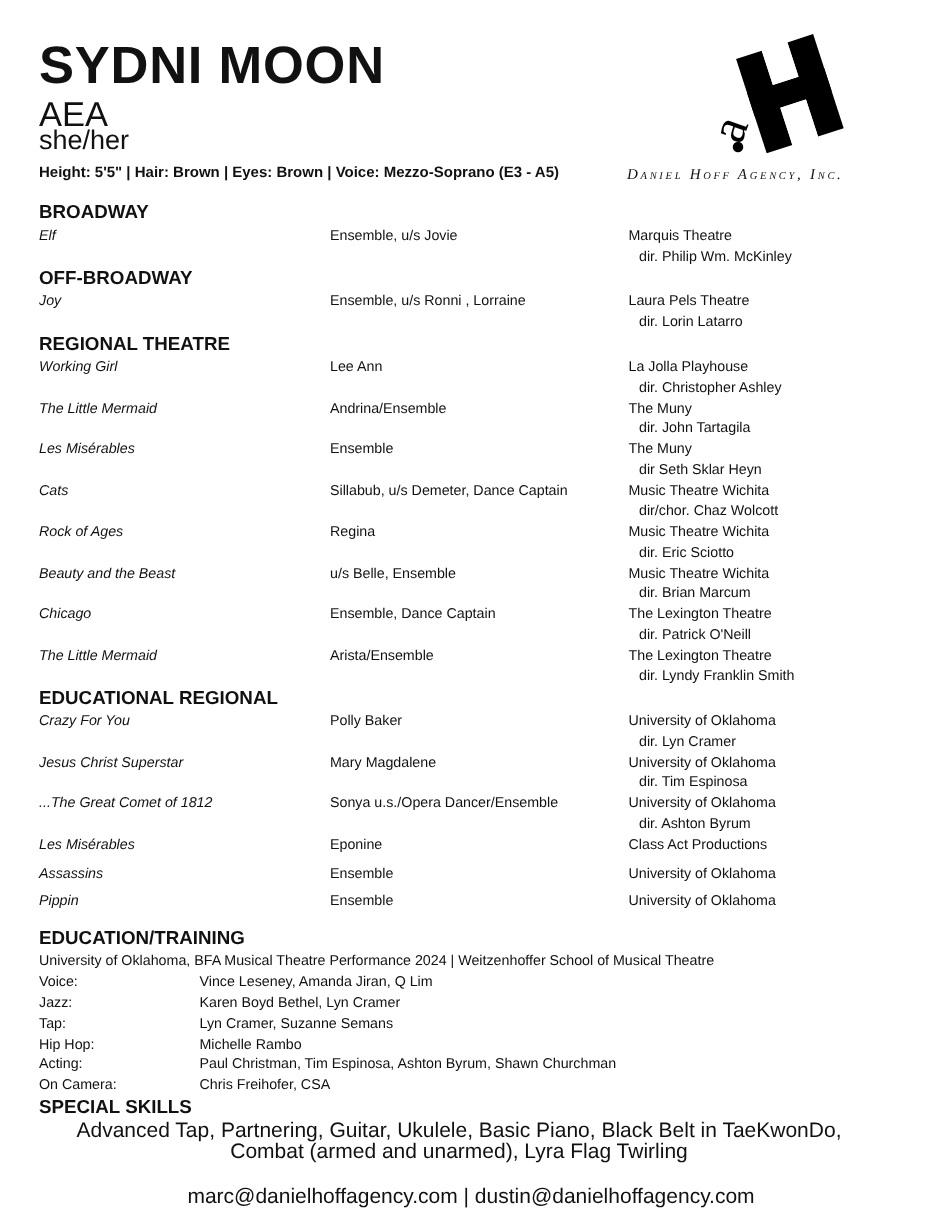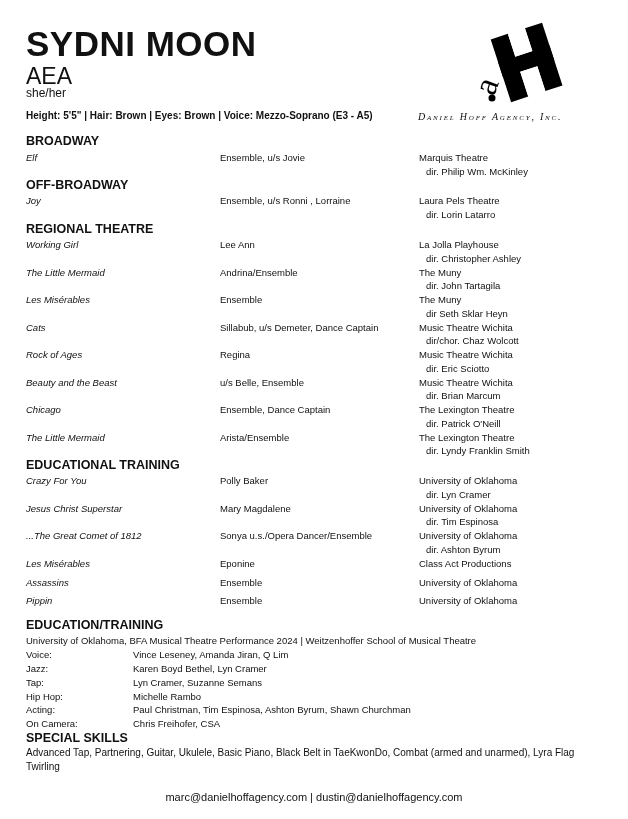--- a/index.html
+++ b/index.html
@@ -1,34 +1,34 @@
 <!DOCTYPE html>
 <html><head>
 <meta charset="utf-8">
 <style>
   html, body { margin:0; padding:0; background:#fff; }
   body { width:628px; height:819px; position:relative; overflow:hidden; font-family:"Liberation Sans", "DejaVu Sans", sans-serif; color:#111; }
   .name { position:absolute; left:26px; top:24px; font-size:35px; font-weight:bold; letter-spacing:0.5px; line-height:40px; }
   .union { position:absolute; left:26px; top:66px; font-size:23px; line-height:20px; }
-  .pronouns { position:absolute; left:26px; top:86px; font-size:12px; line-height:15px; }
+  .pronouns { position:absolute; left:26px; top:86px; font-size:18px; line-height:15px; }
   .stats { position:absolute; left:26px; top:110px; font-size:10px; font-weight:bold; line-height:12px; }
   .logo { position:absolute; left:470px; top:22px; width:100px; height:82px; }
   .agency { position:absolute; left:418px; top:110px; font-family:"Liberation Serif", "DejaVu Serif", serif; font-size:10px; letter-spacing:1.8px; font-variant:small-caps; line-height:14px;font-style:italic; }
   .section-head { position:absolute; left:26px; font-size:12.5px; font-weight:bold; line-height:14px; }
   .row { position:absolute; left:26px; width:580px; font-size:9.5px; line-height:13.7px; }
   .row .show { position:absolute; left:0; font-style:italic; }
   .row .role { position:absolute; left:194px; }
   .row .venue { position:absolute; left:393px; }
   .row .dir { position:absolute; left:400px; top:13.7px; }
   .edu-line { position:absolute; left:26px; font-size:9.5px; line-height:13.5px; }
   .train { position:absolute; left:26px; width:580px; font-size:9.5px; line-height:13.5px; }
   .train .lbl { position:absolute; left:0; }
   .train .val { position:absolute; left:107px; }
-  .skills { position:absolute; left:26px; top:746px; width:560px; font-size:10px; line-height:14px; }
-  .footer { position:absolute; left:0; width:628px; top:791px; text-align:center; font-size:11px; line-height:13px; }
+  .skills { position:absolute; left:26px; top:746px; width:560px; font-size:14px; line-height:14px;text-align:center; }
+  .footer { position:absolute; left:0; width:628px; top:791px; text-align:center; font-size:14px; line-height:13px; }
 </style>
 </head>
 <body>
 
 <div class="name">SYDNI MOON</div>
 <div class="union">AEA</div>
 <div class="pronouns">she/her</div>
 <div class="stats">Height: 5'5" | Hair: Brown | Eyes: Brown | Voice: Mezzo-Soprano (E3 - A5)</div>
 
 <svg class="logo" viewBox="0 0 100 82">
@@ -103,21 +103,21 @@
   <span class="venue">The Lexington Theatre</span>
   <span class="dir">dir. Patrick O'Neill</span>
 </div>
 <div class="row" style="top:430.5px;">
   <span class="show">The Little Mermaid</span>
   <span class="role">Arista/Ensemble</span>
   <span class="venue">The Lexington Theatre</span>
   <span class="dir">dir. Lyndy Franklin Smith</span>
 </div>
 
-<div class="section-head" style="top:458px;">EDUCATIONAL TRAINING</div>
+<div class="section-head" style="top:458px;">EDUCATIONAL REGIONAL</div>
 <div class="row" style="top:474px;">
   <span class="show">Crazy For You</span>
   <span class="role">Polly Baker</span>
   <span class="venue">University of Oklahoma</span>
   <span class="dir">dir. Lyn Cramer</span>
 </div>
 <div class="row" style="top:501.5px;">
   <span class="show">Jesus Christ Superstar</span>
   <span class="role">Mary Magdalene</span>
   <span class="venue">University of Oklahoma</span>

